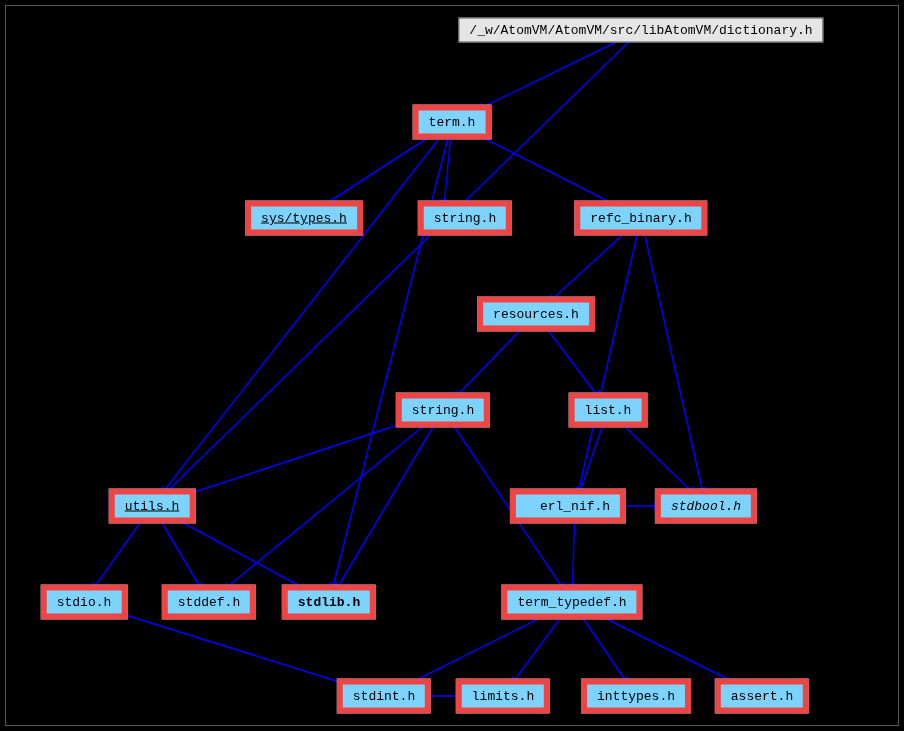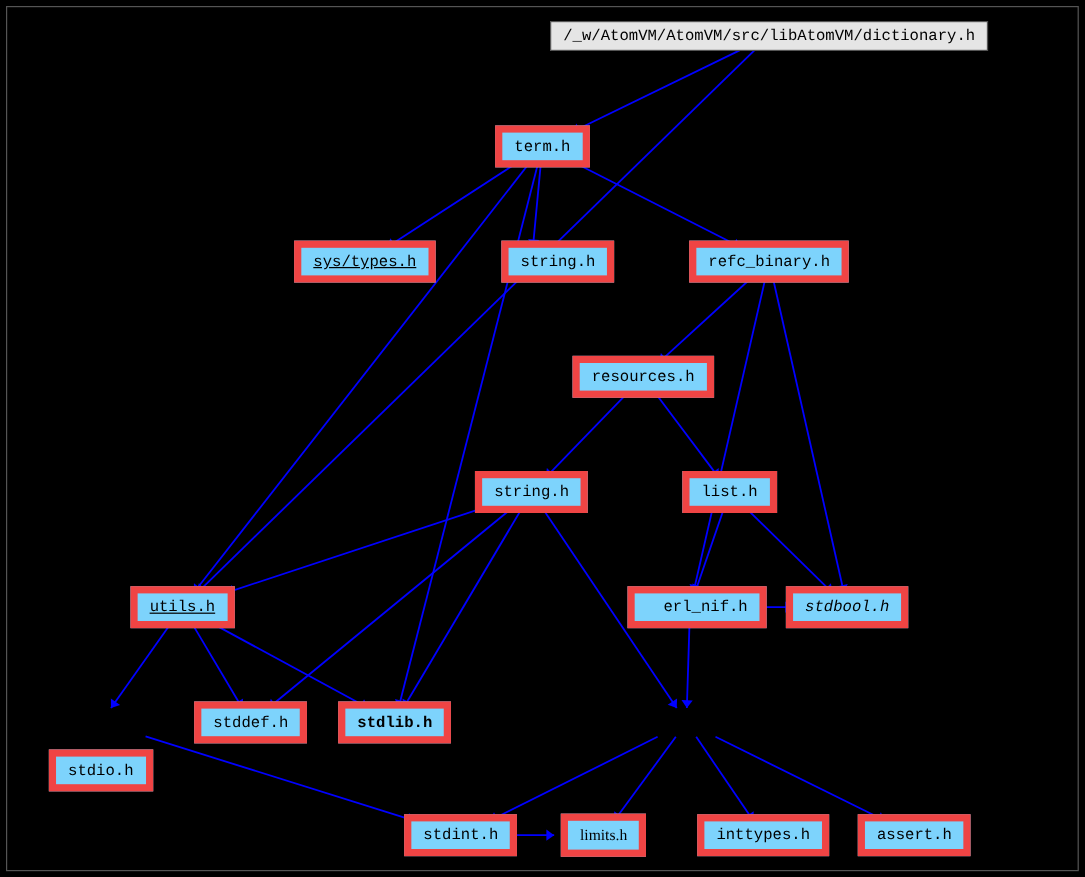--- a/index.html
+++ b/index.html
@@ -112,22 +112,23 @@
 
 <div class="node entry" style="left: 641px; top: 30px;">/_w/AtomVM/AtomVM/src/libAtomVM/dictionary.h</div>
     <div class="node" style="left: 452px; top: 122px;">term.h</div>
     <div class="node" style="left: 304px; top: 218px; text-decoration: underline;">sys/types.h</div>
     <div class="node" style="left: 465px; top: 218px;">string.h</div>
     <div class="node" style="left: 641px; top: 218px;">refc_binary.h</div>
     <div class="node" style="left: 536px; top: 314px;">resources.h</div>
     <div class="node" style="left: 443px; top: 410px;">string.h</div>
     <div class="node" style="left: 608px; top: 410px;">list.h</div>
     <div class="node" style="left: 152px; top: 506px; text-decoration: underline;">utils.h</div>
-    <div class="node" style="left: 581px; top: 506px; padding-left: 24px;">erl_nif.h</div>
+    <div class="node" style="left: 568px; top: 506px; padding-left: 24px;">erl_nif.h</div>
     <div class="node" style="left: 706px; top: 506px; font-style: italic;">stdbool.h</div>
-    <div class="node" style="left: 84px; top: 602px; margin-top: 40px;">stdio.h</div>
+    <div class="node" style="left: 84px; top: 602px;">stdio.h</div>
     <div class="node" style="left: 209px; top: 602px; font-family: Liberation Mono, monospace;">stddef.h</div>
     <div class="node" style="left: 329px; top: 602px; font-weight: bold;">stdlib.h</div>
+    <div class="node" style="left: 572px; top: 602px;">term_typedef.h</div>
     <div class="node" style="left: 384px; top: 696px;">stdint.h</div>
-    <div class="node" style="left: 503px; top: 696px; font-family: Liberation Serif, serif;">limits.h</div>
+    <div class="node" style="left: 503px; top: 696px;">limits.h</div>
     <div class="node" style="left: 636px; top: 696px;">inttypes.h</div>
     <div class="node" style="left: 762px; top: 696px;">assert.h</div>
   </div>
 
 </body></html>

